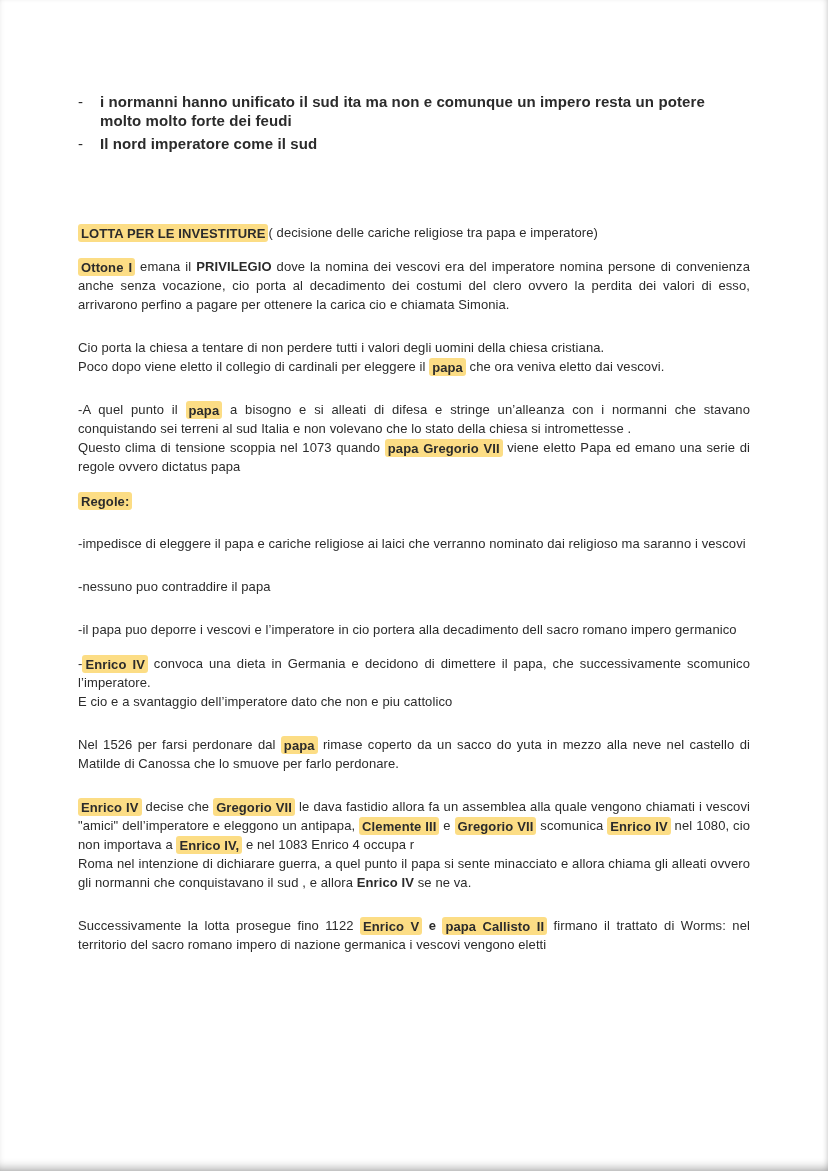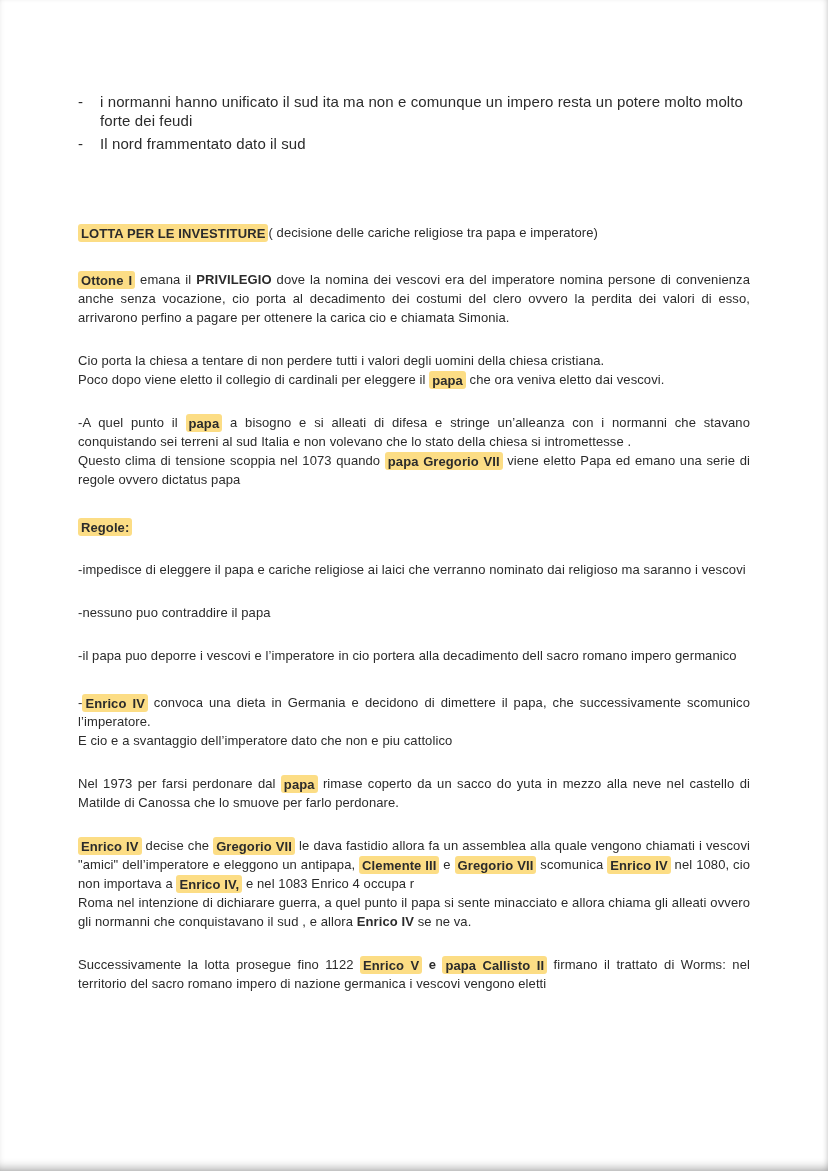--- a/index.html
+++ b/index.html
@@ -29,56 +29,56 @@
   .bullet-list { margin: 0; }
   .bullet-item {
     display: flex;
     font-size: 15px;
     line-height: 19px;
     color: var(--ink, #2b2b2b);
     margin-bottom: 4px;
     letter-spacing: 0.1px;
   }
   .dash { flex: 0 0 22px; width: 22px; }
-  .bullet-text { flex: 1 1 auto; }
+  .bullet-text { flex: 1 1 auto; font-weight: bold; }
   .bold { font-weight: bold; }
   .ul { }
   .hl {
     background: var(--hl, #fcdd85);
     padding: 1.5px 3px;
     border-radius: 3px;
     -webkit-box-decoration-break: clone;
     box-decoration-break: clone;
   }
   
   .sp-md { margin-top: 24px; }
-  .sp-lg { margin-top: 28px; }
+  .sp-lg { margin-top: 15px; }
   .sp-xl { margin-top: 70px; }
 </style>
 </head>
 <body>
 
 <div class="page">
   <div class="doc">
       <div class="bullet-list">
         <div class="bullet-item">
           <span class="dash">-</span>
           <span class="bullet-text"><span>i normanni hanno unificato il sud ita ma non e comunque un impero resta un potere molto molto forte dei feudi</span></span>
         </div>
         <div class="bullet-item">
           <span class="dash">-</span>
-          <span class="bullet-text"><span>Il nord frammentato dato il sud</span></span>
+          <span class="bullet-text"><span>Il nord imperatore come il sud</span></span>
         </div>
       </div>
       <p class="para sp-xl"><span class="bold hl">LOTTA PER LE INVESTITURE</span><span>( decisione delle cariche religiose tra papa e imperatore)</span></p>
       <p class="para justify sp-lg"><span class="bold hl">Ottone I</span><span> emana il </span><span class="bold">PRIVILEGIO</span><span> dove la nomina dei vescovi era del imperatore nomina persone di convenienza anche senza vocazione, cio porta al decadimento dei costumi del clero ovvero la perdita dei valori di esso, arrivarono perfino a pagare per ottenere la carica cio e chiamata Simonia.</span></p>
       <p class="para sp-md"><span>Cio porta la chiesa a tentare di non perdere tutti i valori degli uomini della chiesa cristiana.</span><br><span>Poco dopo viene eletto il collegio di cardinali per eleggere il </span><span class="bold hl">papa</span><span> che ora  veniva eletto dai vescovi.</span></p>
       <p class="para justify sp-md"><span>-A quel punto il </span><span class="bold hl">papa</span><span> a bisogno e si alleati di difesa e stringe un’alleanza con i </span><span class="ul">normanni</span><span> che stavano conquistando sei terreni al sud Italia e non volevano che lo stato della chiesa si intromettesse .</span><br><span>Questo clima di tensione scoppia nel 1073 quando </span><span class="bold hl">papa Gregorio VII</span><span> viene eletto Papa ed emano una serie di regole ovvero dictatus papa</span></p>
       <p class="para sp-lg"><span class="bold hl ul">Regole:</span></p>
       <p class="para sp-md"><span>-impedisce di eleggere il papa e cariche religiose ai laici che verranno nominato dai religioso ma saranno i vescovi</span></p>
       <p class="para sp-md"><span>-nessuno puo contraddire il papa</span></p>
       <p class="para sp-md"><span>-il papa puo deporre i vescovi e l’imperatore in cio portera alla decadimento dell sacro romano impero germanico</span></p>
       <p class="para justify sp-lg"><span>-</span><span class="bold hl">Enrico IV</span><span> convoca una dieta in Germania e decidono di dimettere il papa, che successivamente scomunico l’imperatore.</span><br><span>E cio e a svantaggio dell’imperatore dato che non e piu cattolico</span></p>
-      <p class="para justify sp-md"><span>Nel 1973  per farsi perdonare dal </span><span class="bold hl">papa</span><span> rimase coperto da un sacco do yuta in mezzo alla neve nel castello di Matilde di Canossa che lo smuove per farlo perdonare.</span></p>
+      <p class="para justify sp-md"><span>Nel 1526  per farsi perdonare dal </span><span class="bold hl">papa</span><span> rimase coperto da un sacco do yuta in mezzo alla neve nel castello di Matilde di Canossa che lo smuove per farlo perdonare.</span></p>
       <p class="para justify sp-md"><span class="bold hl">Enrico IV</span><span> decise che </span><span class="bold hl">Gregorio VII</span><span> le dava fastidio allora fa un assemblea alla quale vengono chiamati i vescovi "amici" dell’imperatore e eleggono un antipapa, </span><span class="bold hl">Clemente III</span><span> e </span><span class="bold hl">Gregorio VII</span><span> scomunica </span><span class="bold hl">Enrico IV</span><span> nel 1080, cio non importava a </span><span class="bold hl">Enrico IV,</span><span> e nel 1083 Enrico 4 occupa r</span><br><span>Roma nel intenzione di dichiarare guerra, a quel punto il papa si sente minacciato e allora chiama gli alleati ovvero gli normanni che conquistavano il sud , e allora </span><span class="bold">Enrico IV</span><span> se ne va.</span></p>
       <p class="para justify sp-md"><span>Successivamente la lotta prosegue fino 1122 </span><span class="bold hl">Enrico V</span><span class="bold"> e </span><span class="bold hl">papa Callisto II</span><span> firmano il trattato di Worms: nel territorio del sacro romano impero di nazione germanica i vescovi vengono eletti</span></p>
     </div>
 </div>
 
 </body></html>

